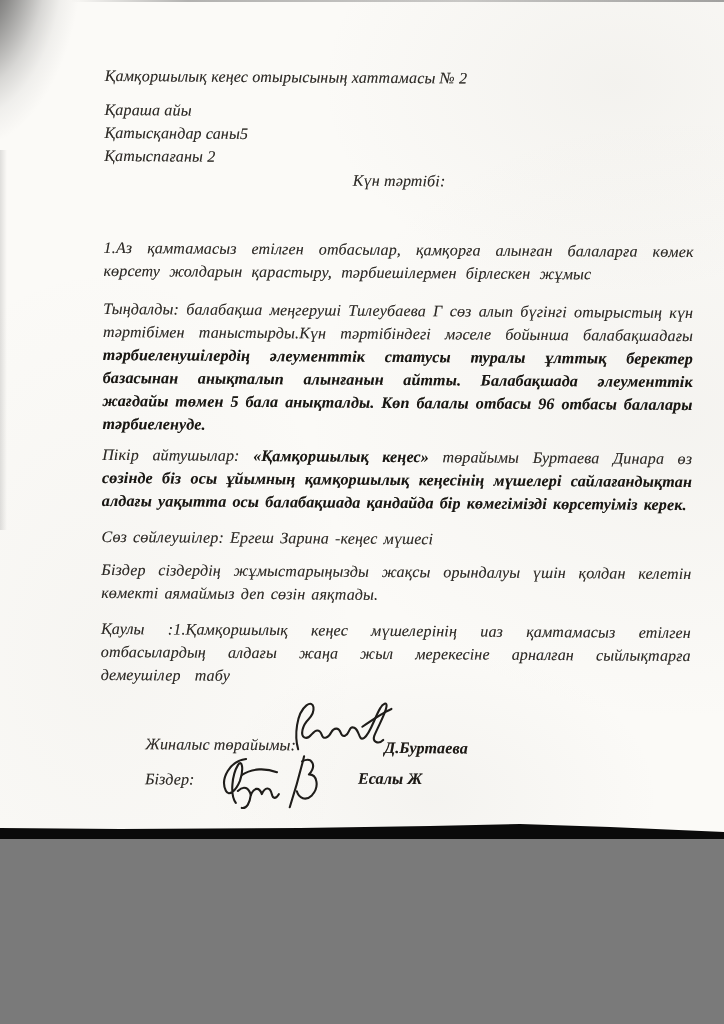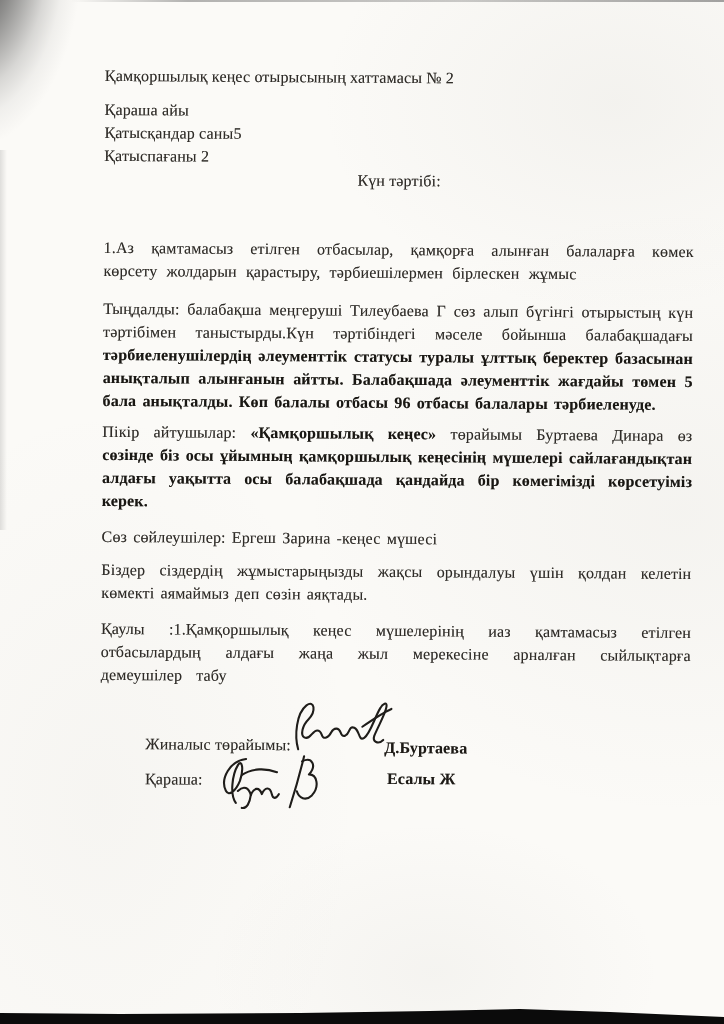--- a/index.html
+++ b/index.html
@@ -1,28 +1,29 @@
 <!DOCTYPE html>
 <html lang="kk"><head>
 <meta charset="utf-8">
 <style>
   html, body { margin: 0; padding: 0; background: #7a7a7a; }
   .page {
     position: relative;
     width: 724px;
-    height: 1024px;
+    height: 839px;
     margin: 0 auto;
     overflow: hidden;
     background-color: #fbfaf7;
     background-image:
       radial-gradient(420px 300px at 85% 10%, rgba(165,162,152,0.09), transparent 70%),
       radial-gradient(520px 420px at 94% 50%, rgba(168,165,156,0.08), transparent 72%),
       radial-gradient(340px 520px at 14% 78%, rgba(168,165,156,0.06), transparent 75%),
       radial-gradient(300px 200px at 60% 95%, rgba(160,158,150,0.07), transparent 75%);
     font-family: "Liberation Serif", "DejaVu Serif", serif;
+    font-style: italic;
   }
 
   
   .corner-smudge {
     position: absolute; left: 0; top: 0; width: 130px; height: 260px;
     background: radial-gradient(150px 250px at -35px -45px,
       rgba(22,22,22,0.92) 0%, rgba(55,55,55,0.55) 34%,
       rgba(110,110,110,0.25) 55%, rgba(140,140,140,0.10) 66%, transparent 78%);
     pointer-events: none;
   }
@@ -66,21 +67,21 @@
   .paragraphs p:nth-child(4) { margin-top: 13px; }
   .paragraphs p:nth-child(5) { margin-top: 10px; }
   .paragraphs p:nth-child(6) { margin-top: 13px; word-spacing: 10px; }
   .b { font-weight: bold; color: #191713; }
 
   
   .signatures { position: relative; margin-top: 46px; height: 120px; }
   .sig-label { position: absolute; left: 45px; top: 0; }
   .sig-label.sec { top: 35px; }
   .sig-name { position: absolute; left: 284px; top: 2px; font-weight: bold; color: #1d1a16; }
-  .sig-name.sec { left: 258px; top: 33px; margin-left: 29px; }
+  .sig-name.sec { left: 258px; top: 33px; }
   .sig { position: absolute; }
   .sig.chair { left: 190px; top: -36px; }
   .sig.secretary { left: 116px; top: 18px; }
   .sig path { fill: none; stroke: #1f1d1a; stroke-width: 2.1; stroke-linecap: round; stroke-linejoin: round; }
 </style>
 </head>
 <body>
 
 <div class="page">
 
@@ -107,21 +108,21 @@
     <div class="signatures">
       <span class="sig-label">Жиналыс төрайымы:</span>
 
       <svg class="sig chair" width="105" height="60" viewBox="0 0 105 60" aria-hidden="true">
         <path d="M 8 52 C 4 38, 6 16, 16 8 C 24 2, 26 14, 18 22 C 12 28, 10 38, 14 40 C 20 43, 22 33, 27 33 C 33 33, 30 42, 36 40 C 42 38, 40 31, 46 31 C 52 31, 49 40, 55 38 C 60 36, 58 28, 64 30 C 70 33, 68 44, 74 40 C 80 36, 84 20, 90 10 C 92 6, 97 3, 96 9 C 95 16, 88 28, 84 38 C 82 44, 88 47, 93 42"></path>
         <path d="M 72 29 C 82 22, 92 15, 101 11"></path>
       </svg>
 
       <span class="sig-name">Д.Буртаева</span>
 
-      <span class="sig-label sec">Қараша:</span>
+      <span class="sig-label sec">Біздер:</span>
 
       <svg class="sig secretary" width="120" height="62" viewBox="0 0 120 62" aria-hidden="true">
         <path d="M 30 8 C 14 10, 4 28, 10 40 C 13 46, 20 40, 24 30 C 28 18, 26 8, 22 14 C 16 24, 14 44, 20 52"></path>
         <path d="M 22 40 C 28 34, 33 37, 35 44 C 38 37, 43 35, 46 43 C 49 36, 54 35, 56 43 C 57 48, 60 48, 63 43"></path>
         <path d="M 35 44 C 34 52, 31 58, 26 57"></path>
         <path d="M 26 24 C 36 17, 50 17, 61 21"></path>
         <path d="M 88 5 C 84 22, 79 40, 74 56"></path>
         <path d="M 86 10 C 96 5, 101 14, 93 23 C 101 23, 104 35, 96 44 C 90 50, 83 47, 81 40"></path>
       </svg>
 

